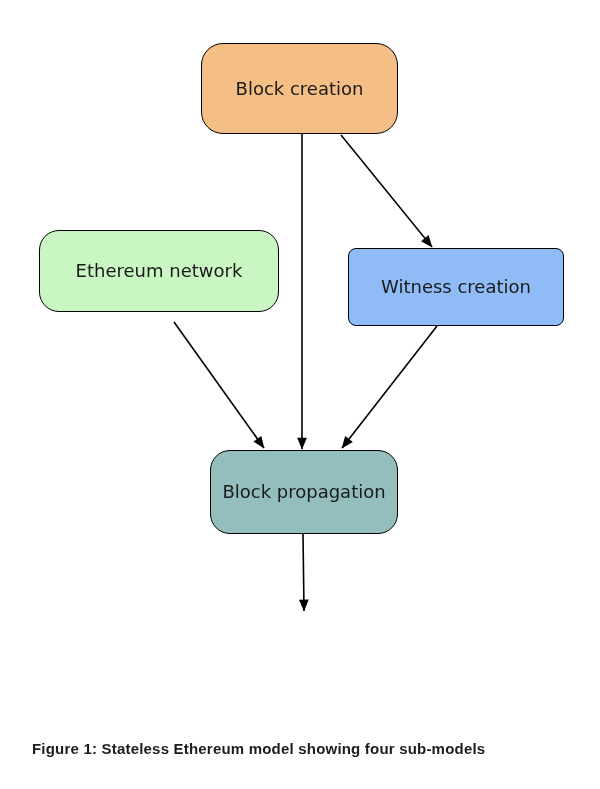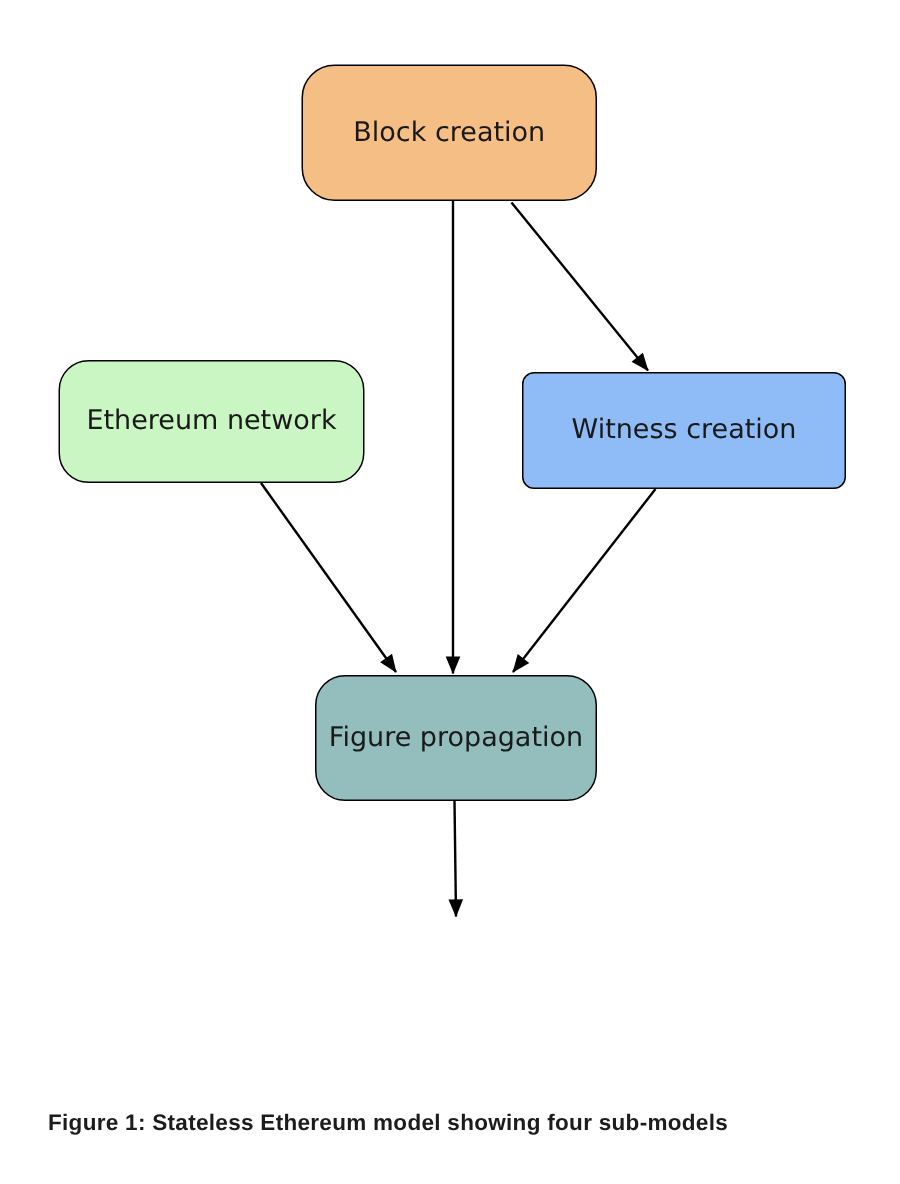--- a/index.html
+++ b/index.html
@@ -75,28 +75,28 @@
     <line x1="341" y1="135" x2="432" y2="247" stroke="#000000" stroke-width="1.6" marker-end="url(#ah)"></line>
     <line x1="174" y1="322" x2="264" y2="448" stroke="#000000" stroke-width="1.6" marker-end="url(#ah)"></line>
     <line x1="437" y1="326" x2="342" y2="448" stroke="#000000" stroke-width="1.6" marker-end="url(#ah)"></line>
     <line x1="303" y1="534" x2="304" y2="611" stroke="#000000" stroke-width="1.6" marker-end="url(#ah)"></line>
   </svg>
 
   <div class="node node--rounded" style="left: 201px; top: 43px; width: 197px; height: 91px; border-radius: 22px; background: rgb(245, 190, 133);">
     <span class="node__label">Block creation</span>
   </div>
 
-  <div class="node node--rounded" style="left: 39px; top: 240px; width: 204px; height: 82px; border-radius: 20px; background: rgb(202, 246, 195);">
+  <div class="node node--rounded" style="left: 39px; top: 230px; width: 240px; height: 82px; border-radius: 20px; background: rgb(202, 246, 195);">
     <span class="node__label">Ethereum network</span>
   </div>
 
   <div class="node node--rounded" style="left: 348px; top: 248px; width: 216px; height: 78px; border-radius: 8px; background: rgb(143, 188, 246);">
     <span class="node__label">Witness creation</span>
   </div>
 
   <div class="node node--rounded" style="left: 210px; top: 450px; width: 188px; height: 84px; border-radius: 20px; background: rgb(147, 190, 189);">
-    <span class="node__label">Figure propagation</span>
+    <span class="node__label">Block propagation</span>
   </div>
 
 
   <div class="caption">Figure 1: Stateless Ethereum model showing four sub-models</div>
 
 </div>
 
 </body></html>

